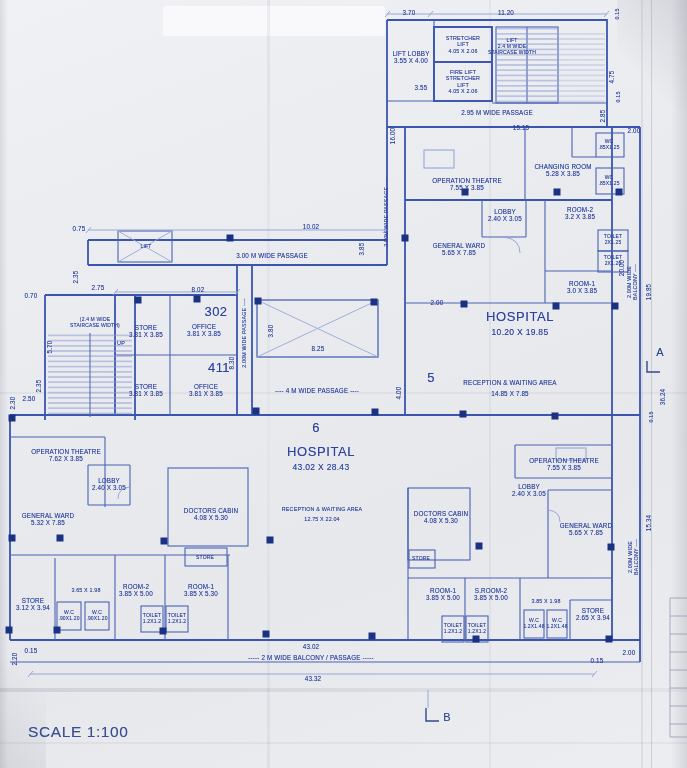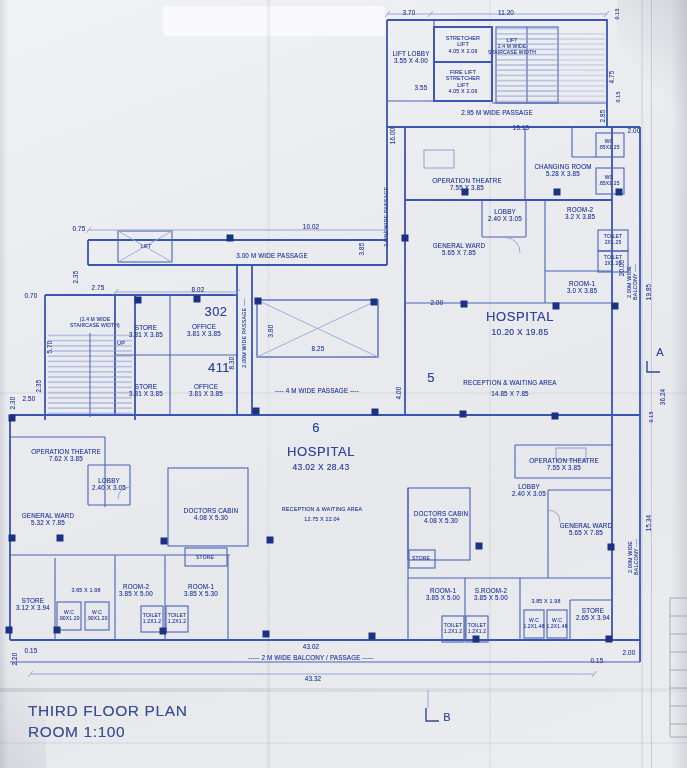--- a/index.html
+++ b/index.html
@@ -313,16 +313,15 @@
 
   <div class="lbl" style="left:311px;top:647px">43.02</div>
   <div class="lbl" style="left:311px;top:658px">----- 2 M WIDE BALCONY / PASSAGE -----</div>
   <div class="lbl" style="left:313px;top:679px">43.32</div>
   <div class="lbl" style="left:597px;top:661px">0.15</div>
   <div class="lbl" style="left:629px;top:653px">2.00</div>
   <div class="lbl" style="left:31px;top:651px">0.15</div>
   <div class="lbl rot" style="left:15px;top:659px">2.20</div>
   <div class="lbl mark" style="left:447px;top:717px">B</div>
 
-  <div class="title" style="left:28px;top:702px">THIRD FLOOR PLAN</div>
-  <div class="title" style="left:28px;top:723px">ROOM 1:100</div>
+  <div class="title" style="left:28px;top:723px">SCALE 1:100</div>
 
 </div>
 
 </body></html>

